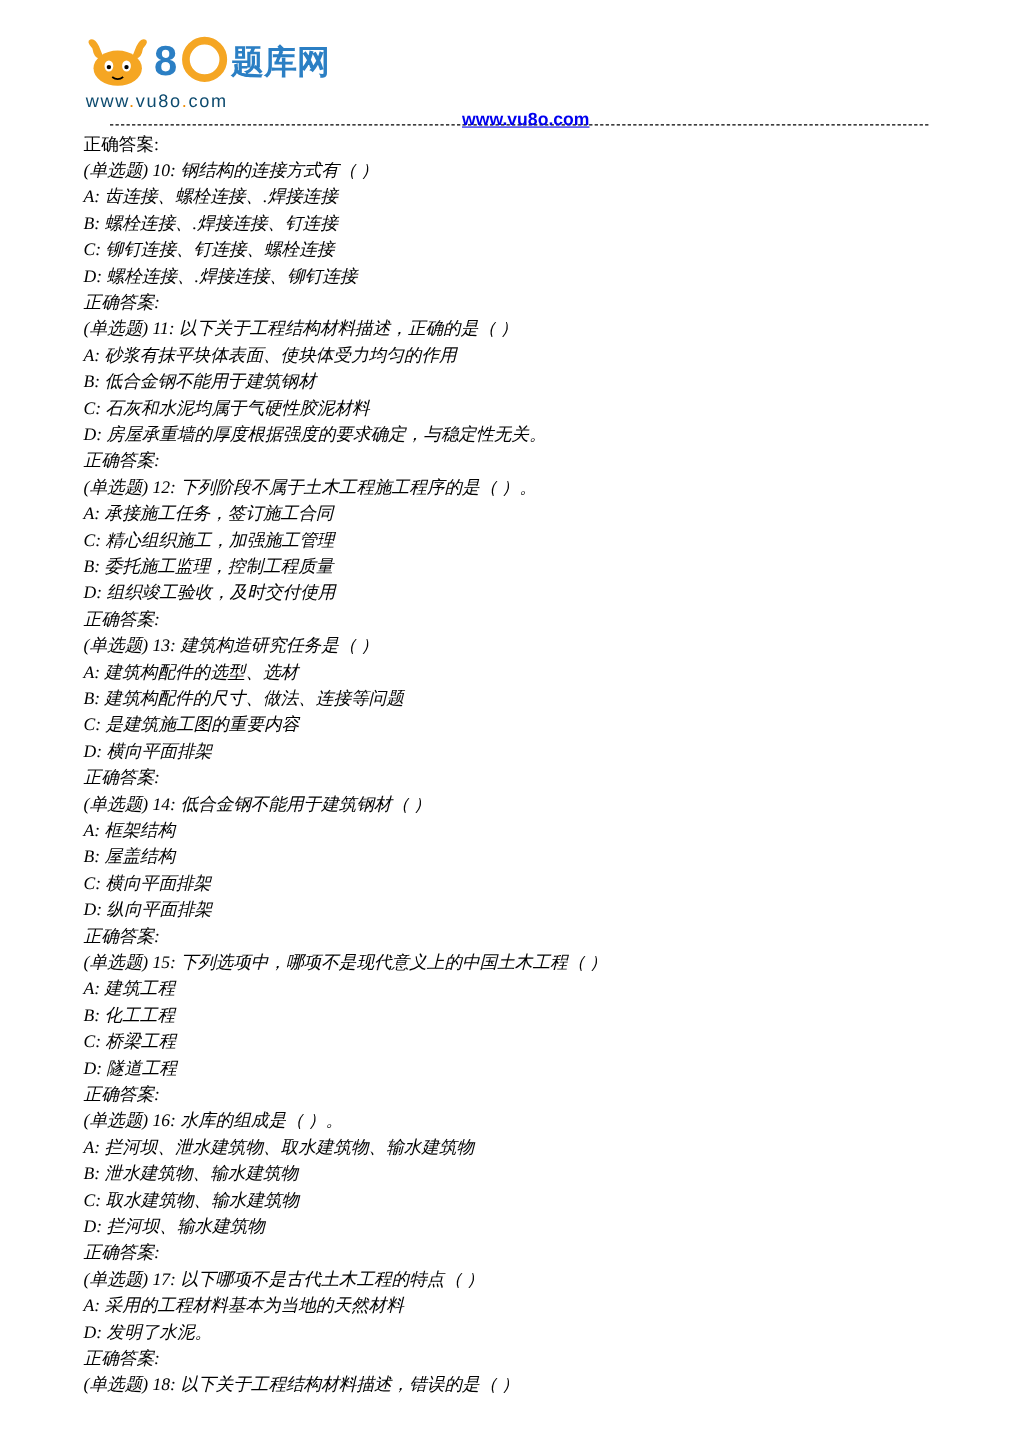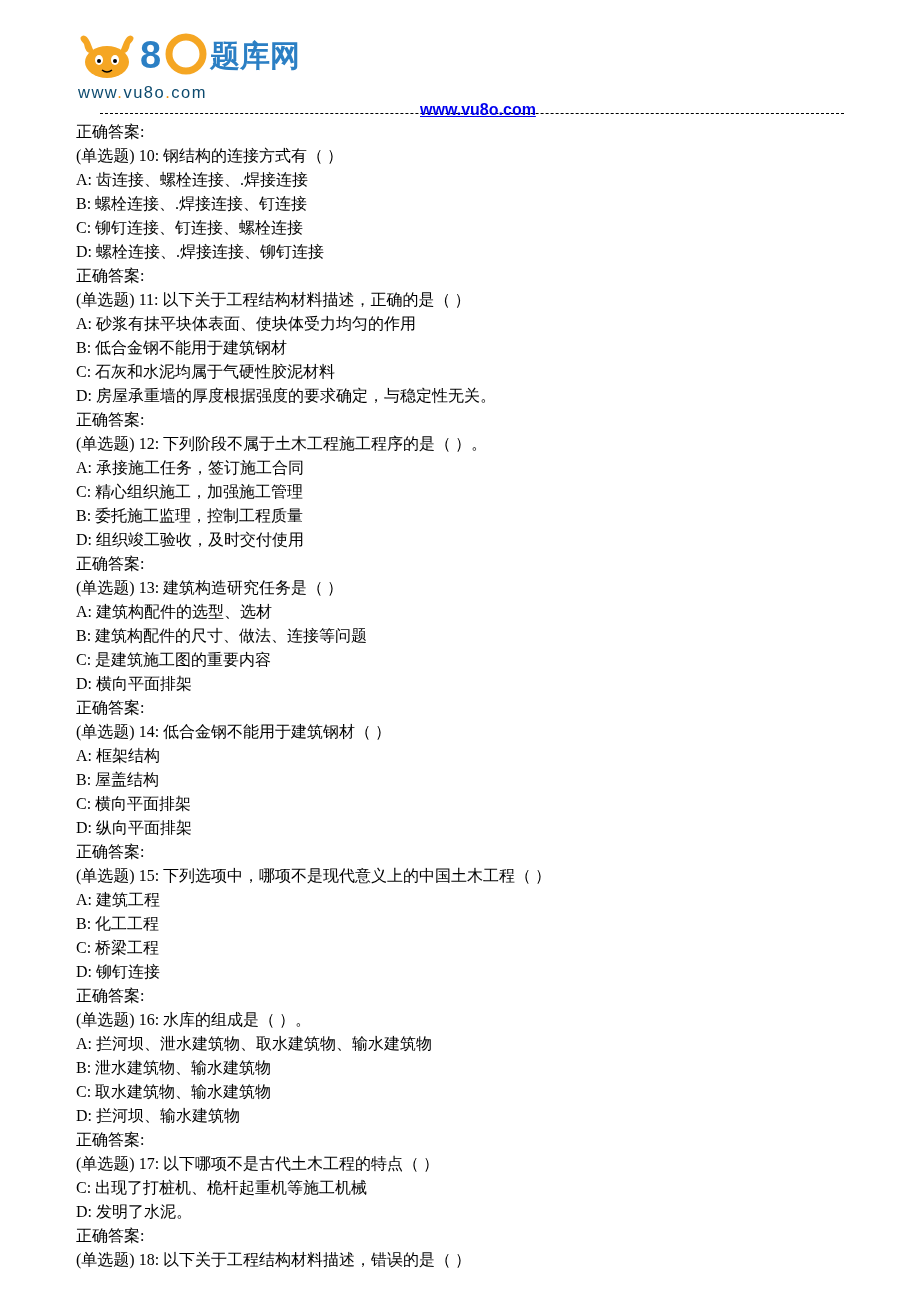--- a/index.html
+++ b/index.html
@@ -49,21 +49,21 @@
     font-weight: bold;
   }
   .divider {
     border: none;
     border-top: 1.5px dashed #000000;
     margin: 8px 76px 6px 100px;
   }
   .content {
     padding: 0 76px 0 76px;
   }
-  .q-block { margin: 0; }
+  .q-block { margin: 0; font-style: italic; }
   .line { white-space: pre-wrap; }
 </style>
 </head>
 <body>
 
 <div class="header">
   <div class="logo-area">
     <div class="logo-main">
       <svg width="62" height="48" viewBox="0 0 62 48">
         <path d="M8 12 Q2 6 6 4 Q10 2 14 10 L18 20 Q10 24 8 12 Z" fill="#f5a623"></path>
@@ -131,34 +131,34 @@
         <div class="line">B: 屋盖结构</div>
         <div class="line">C: 横向平面排架</div>
         <div class="line">D: 纵向平面排架</div>
         <div class="line">正确答案:</div>
       </div>
       <div class="q-block">
         <div class="line">(单选题) 15: 下列选项中，哪项不是现代意义上的中国土木工程（ ）</div>
         <div class="line">A: 建筑工程</div>
         <div class="line">B: 化工工程</div>
         <div class="line">C: 桥梁工程</div>
-        <div class="line">D: 铆钉连接</div>
+        <div class="line">D: 隧道工程</div>
         <div class="line">正确答案:</div>
       </div>
       <div class="q-block">
         <div class="line">(单选题) 16: 水库的组成是（ ）。</div>
         <div class="line">A: 拦河坝、泄水建筑物、取水建筑物、输水建筑物</div>
         <div class="line">B: 泄水建筑物、输水建筑物</div>
         <div class="line">C: 取水建筑物、输水建筑物</div>
         <div class="line">D: 拦河坝、输水建筑物</div>
         <div class="line">正确答案:</div>
       </div>
       <div class="q-block">
         <div class="line">(单选题) 17: 以下哪项不是古代土木工程的特点（ ）</div>
-        <div class="line">C: 出现了打桩机、桅杆起重机等施工机械</div>
+        <div class="line">A: 采用的工程材料基本为当地的天然材料</div>
         <div class="line">D: 发明了水泥。</div>
         <div class="line">正确答案:</div>
       </div>
       <div class="q-block">
         <div class="line">(单选题) 18: 以下关于工程结构材料描述，错误的是（ ）</div>
       </div>
     </div>
 </div>
 
 </body></html>

